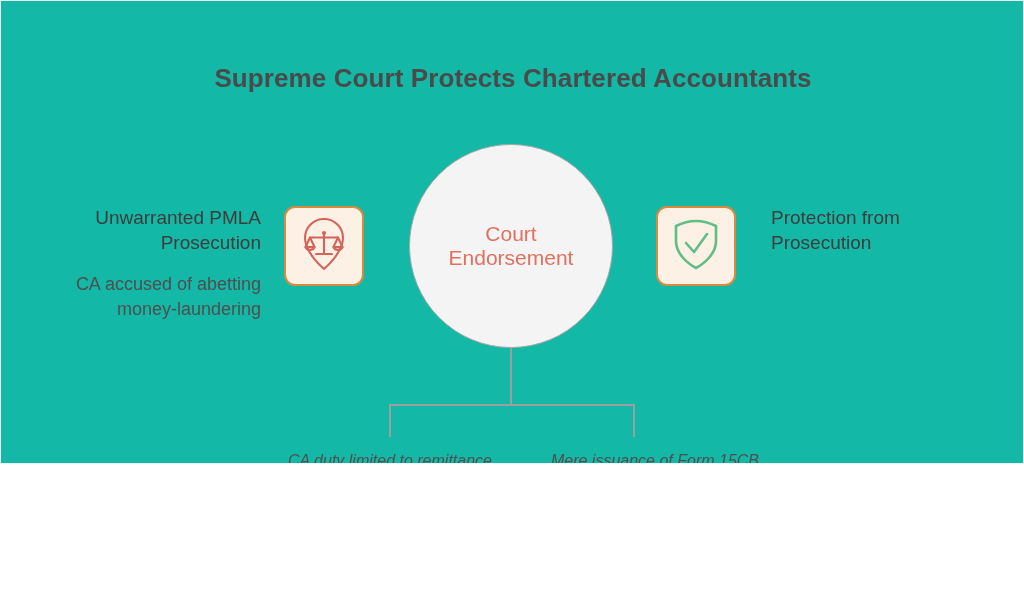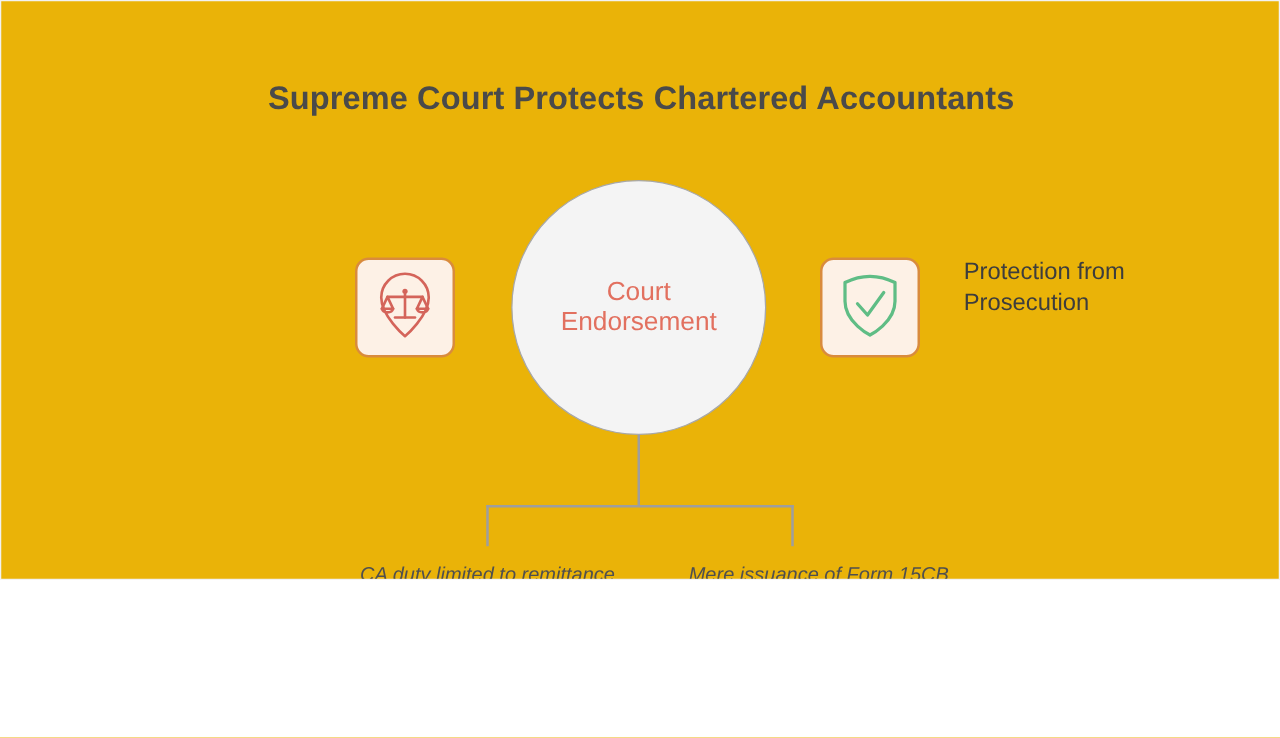--- a/index.html
+++ b/index.html
@@ -7,21 +7,21 @@
     padding: 0;
     background: #ffffff;
   }
   body {
     font-family: "Liberation Sans", sans-serif;
   }
   #canvas {
     position: relative;
     width: 1024px;
     height: 464px;
-    background: #eab308;
+    background: #14b8a6;
     border: 1px solid #f2f2f2;
     box-sizing: border-box;
     overflow: hidden;
   }
 
   
   .title {
     position: absolute;
     left: 0;
     top: 62px;
@@ -146,20 +146,24 @@
         <path d="M25 51 C25 51 45 41 45 24 L45 9 C38 5.5 31.5 4 25 4 C18.5 4 12 5.5 5 9 L5 24 C5 41 25 51 25 51 Z"></path>
         <polyline points="15,26 23,35 36,17"></polyline>
       </svg>
     </span>
   </div>
 
   <div class="center-circle">
     <div class="center-circle-label">Court Endorsement</div>
   </div>
 
+  <div class="side-block left">
+    <div class="side-heading">Unwarranted PMLA Prosecution</div>
+    <div class="side-body">CA accused of abetting money-laundering</div>
+  </div>
 
   <div class="side-block right">
     <div class="side-heading">Protection from Prosecution</div>
   </div>
 
   <div class="conn conn-stem-main"></div>
   <div class="conn conn-bar"></div>
   <div class="conn conn-stem-l"></div>
   <div class="conn conn-stem-r"></div>
 

